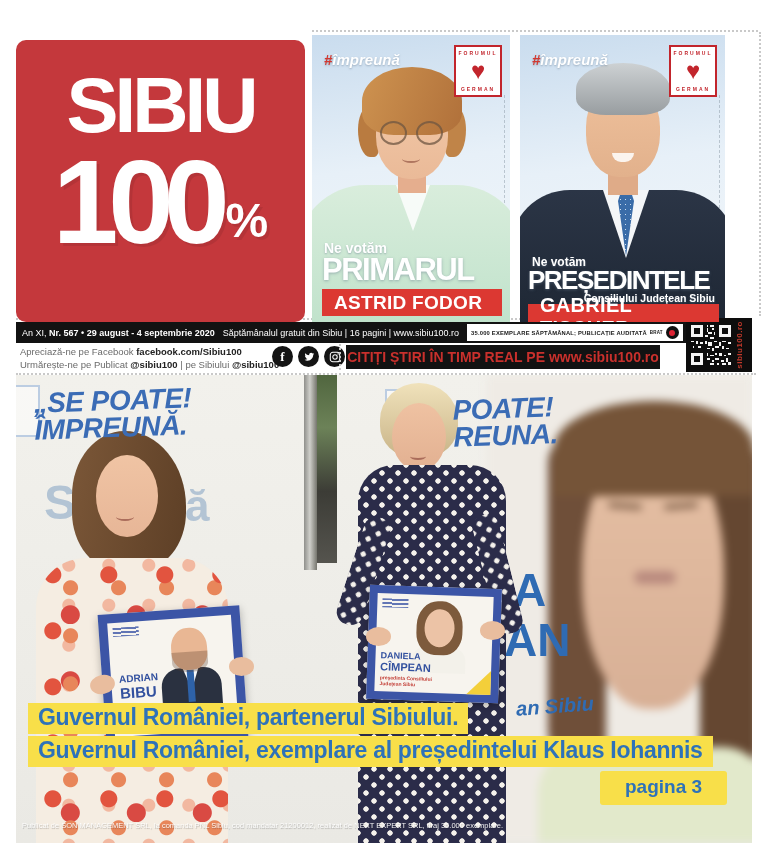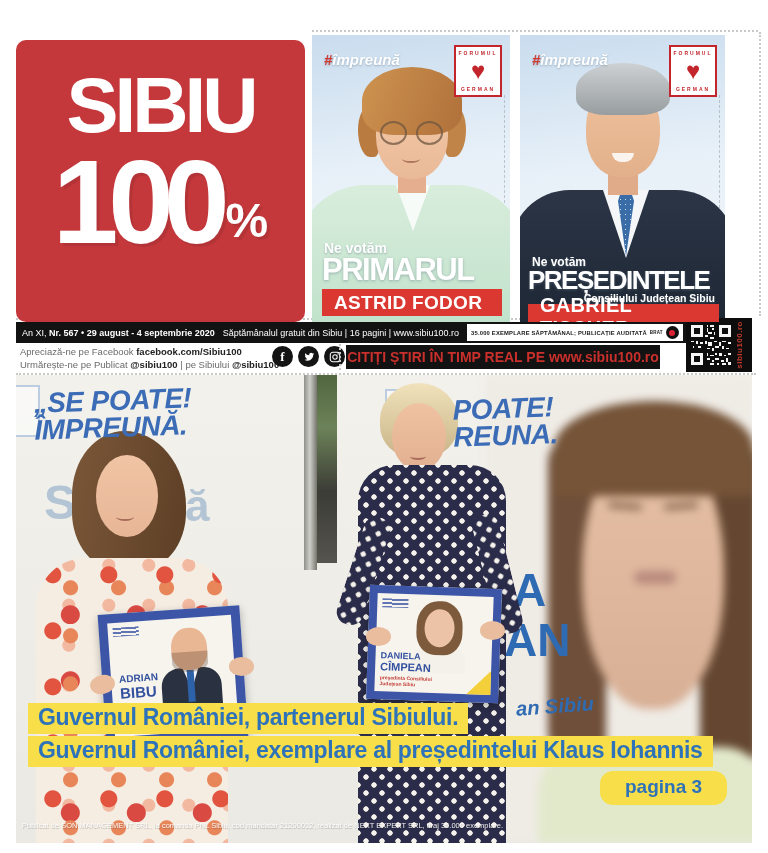--- a/index.html
+++ b/index.html
@@ -201,21 +201,21 @@
   .mw-armL { position:absolute; left:334px; top:140px; width:27px; height:112px; z-index:3;
              border-radius:13px; transform:rotate(18deg); }
   .mw-armR { position:absolute; left:468px; top:138px; width:27px; height:122px; z-index:3;
              border-radius:13px; transform:rotate(-14deg); }
 
   
   .hlbar { position:absolute; z-index:6; }
   .hlbar span { display:inline-block; background:#f8df49; color:#2e72b9; font-size:23px;
                 font-weight:800; letter-spacing:-.3px; padding:3px 10px 5px; line-height:1; }
   #pageref { position:absolute; left:584px; top:396px; background:#f8df49; color:#2e72b9;
-             font-size:19px; font-weight:800; padding:5px 25px 7px; border-radius:13px; z-index:6; }
+             font-size:19px; font-weight:800; padding:5px 25px 7px; border-radius:3px; z-index:6; }
   #fineprint { position:absolute; left:6px; top:434px; font-size:7.5px; color:rgba(255,255,255,.95);
                text-shadow:.5px .5px 1px rgba(0,0,0,.25); white-space:nowrap; z-index:6;margin-top:12px; }
 </style>
 </head>
 <body>
 
 <div id="page">
 
   <div class="dotline" style="left:312px; top:30px; width:446px;"></div>
   <div class="dotline" style="left:16px; top:318px; width:668px;"></div>

